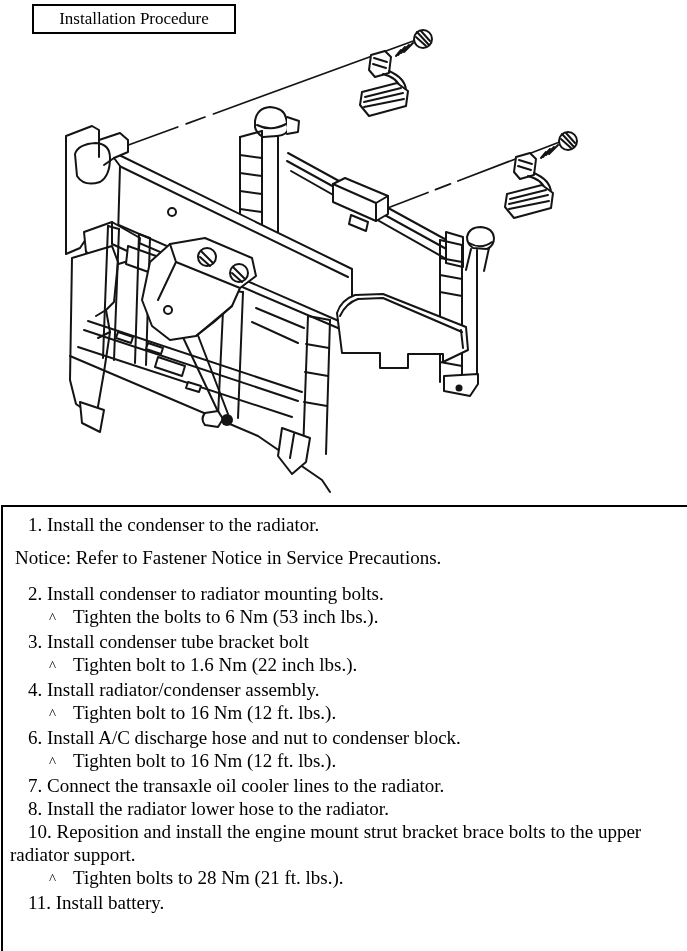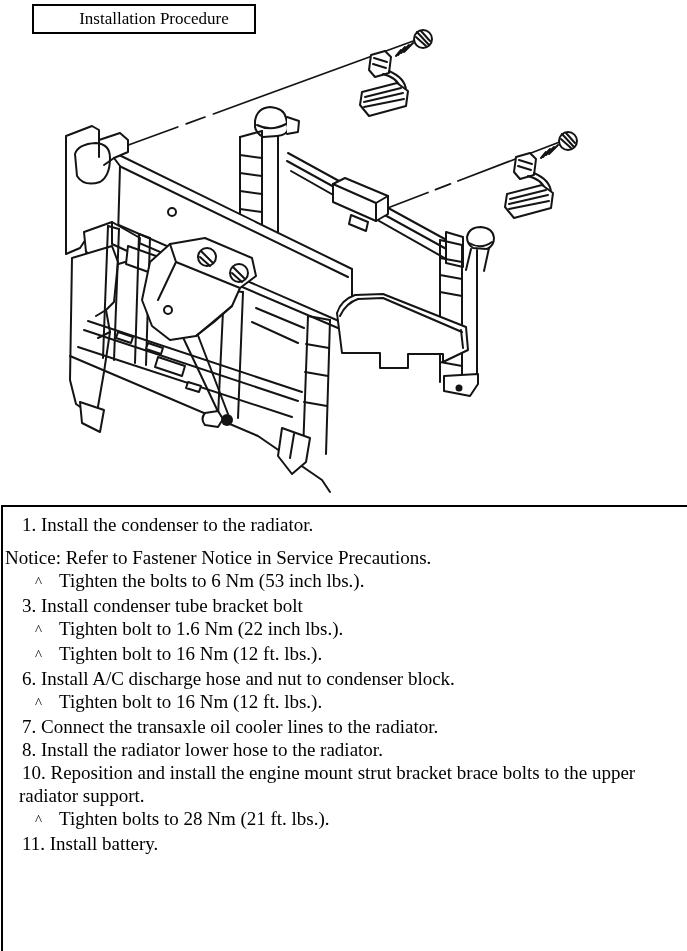--- a/index.html
+++ b/index.html
@@ -3,35 +3,35 @@
 <meta charset="utf-8">
 <style>
   html,body{margin:0;padding:0;}
   body{
     width:687px;height:951px;position:relative;background:#fff;overflow:hidden;
     font-family:"Liberation Serif", serif;color:#000;
   }
   .title-box{
     position:absolute;left:32px;top:4px;width:200px;height:26px;
     border:2px solid #000;background:#fff;
-    font-size:17px;line-height:25px;text-align:center;padding-left:20px;
+    font-size:17px;line-height:25px;text-align:center;
   }
   .diagram{position:absolute;left:0;top:0;}
   .steps-box{
     position:absolute;left:1px;top:505px;width:681px;height:438px;
     border:2px solid #000;background:#fff;
     padding:6px 8px 0 0;
     font-size:19px;
   }
-  .line{line-height:23px;white-space:nowrap;padding-left:19px;}
+  .line{line-height:23px;white-space:nowrap;padding-left:25px;}
   .line.s1{}
-  .line.notice{margin-top:10px;padding-left:2px;}
+  .line.notice{margin-top:10px;padding-left:12px;}
   .line.first-step{margin-top:13px;}
-  .line.cont{padding-left:16px;}
-  .line.torque{padding-left:32px;}
+  .line.cont{padding-left:7px;}
+  .line.torque{padding-left:46px;}
   .line.torque .caret{display:inline-block;width:24px;font-size:15px;}
 </style>
 </head>
 <body>
 
 <div class="title-box">Installation Procedure</div>
 
 <svg class="diagram" width="687" height="505" viewBox="0 0 687 505">
   <g stroke="#141414" fill="none" stroke-width="2" stroke-linecap="round" stroke-linejoin="round">
 
@@ -207,23 +207,25 @@
     <g>
       <use href="#fastener" x="145" y="102"></use>
     </g>
 
   </g>
 </svg>
 
 <div class="steps-box">
   <div class="line s1">1. Install the condenser to the radiator.</div>
   <div class="line notice">Notice: Refer to Fastener Notice in Service Precautions.</div>
+  <div class="line s1 first-step">2. Install condenser to radiator mounting bolts.</div>
   <div class="line torque"><span class="caret">^</span><span>Tighten the bolts to 6 Nm (53 inch lbs.).</span></div>
   <div class="line s1">3. Install condenser tube bracket bolt</div>
   <div class="line torque"><span class="caret">^</span><span>Tighten bolt to 1.6 Nm (22 inch lbs.).</span></div>
+  <div class="line s1">4. Install radiator/condenser assembly.</div>
   <div class="line torque"><span class="caret">^</span><span>Tighten bolt to 16 Nm (12 ft. lbs.).</span></div>
   <div class="line s1">6. Install A/C discharge hose and nut to condenser block.</div>
   <div class="line torque"><span class="caret">^</span><span>Tighten bolt to 16 Nm (12 ft. lbs.).</span></div>
   <div class="line s1">7. Connect the transaxle oil cooler lines to the radiator.</div>
   <div class="line s1">8. Install the radiator lower hose to the radiator.</div>
   <div class="line">10. Reposition and install the engine mount strut bracket brace bolts to the upper</div>
   <div class="line cont">radiator support.</div>
   <div class="line torque"><span class="caret">^</span><span>Tighten bolts to 28 Nm (21 ft. lbs.).</span></div>
   <div class="line">11. Install battery.</div>
 </div>

